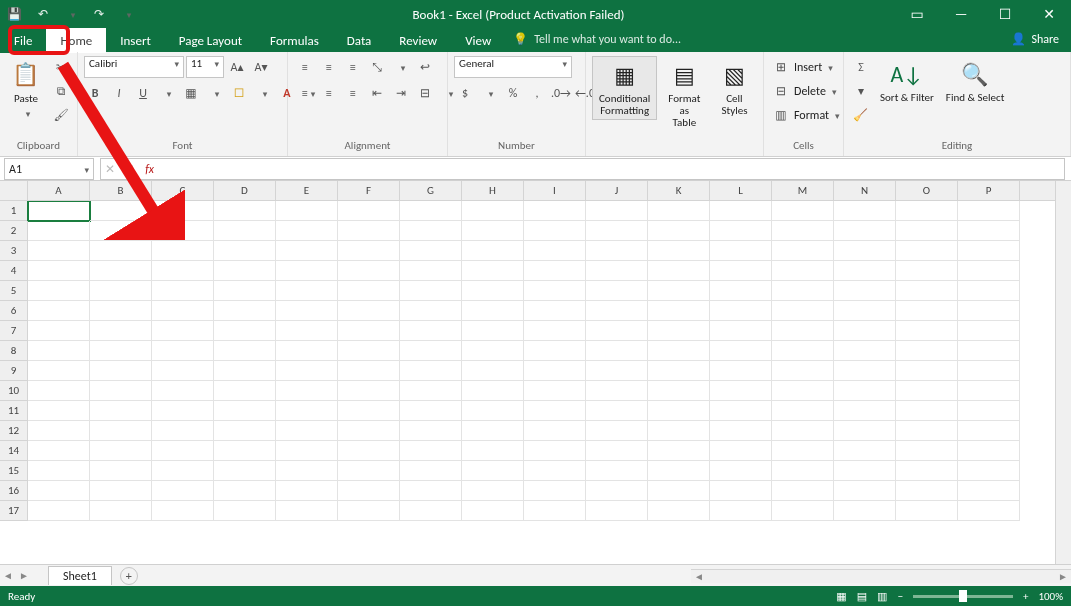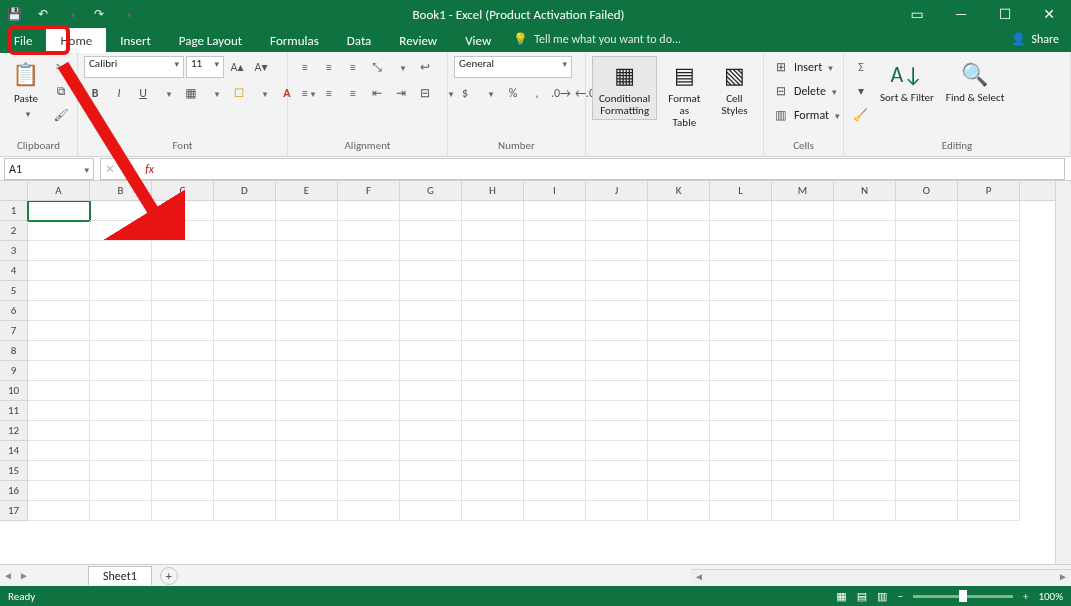--- a/index.html
+++ b/index.html
@@ -34,21 +34,21 @@
 .grid-wrap { position: relative; height: calc(606px - 28px - 24px - 105px - 24px - 22px - 20px); overflow:hidden; display:flex; flex-direction:column; }
 .colhdrs { display:flex; height:20px; background:#efefef; border-bottom:1px solid #d4d4d4; }
 .corner { width:28px; border-right:1px solid #d4d4d4; background:#efefef; }
 .ch { width:62px; border-right:1px solid #d4d4d4; text-align:center; font-size:11px; color:#444; line-height:20px; }
 .rows { flex:1; overflow:hidden; }
 .r { display:flex; height:20px; }
 .rh { width:28px; background:#efefef; border-right:1px solid #d4d4d4; border-bottom:1px solid #d4d4d4; text-align:center; font-size:11px; color:#444; line-height:20px; }
 .c { width:62px; border-right:1px solid #e3e3e3; border-bottom:1px solid #e3e3e3; }
 .c.sel-cell { outline:2px solid #1a7e3f; outline-offset:-1px; }
 .sheetbar { height:22px; border-top:1px solid #d0d0d0; background:#f3f3f3; display:flex; align-items:center; }
-.sheet-tab { background:#fff; border:1px solid #c5c5c5; border-bottom:none; padding:2px 14px; font-size:12px; margin-left:56px; }
+.sheet-tab { background:#fff; border:1px solid #c5c5c5; border-bottom:none; padding:2px 14px; font-size:12px; margin-left:16px; }
 .add-sheet { width:18px; height:18px; border:1px solid #c5c5c5; border-radius:50%; display:flex; align-items:center; justify-content:center; margin-left:8px; font-size:12px; color:#555; }
 .status { height:20px; background:#0e7241; color:#fff; display:flex; align-items:center; padding:0 8px; font-size:11px; }
 .status .right { margin-left:auto; display:flex; align-items:center; gap:10px; }
 .zoom-track { width:100px; height:3px; background:#7db694; position:relative; }
 .zoom-thumb { width:8px; height:12px; background:#fff; position:absolute; top:-5px; left:46px; }
 .highlight-file { position:absolute; top:25px; left:8px; width:62px; height:30px; border:4px solid #e81414; border-radius:6px; pointer-events:none; }
 .arrow { position:absolute; top:50px; left:45px; width:140px; height:190px; pointer-events:none; }
 .scrollbar-v { position:absolute; right:0; top:0; bottom:0; width:16px; background:#f0f0f0; border-left:1px solid #d4d4d4; }
 .scrollbar-h { height:14px; background:#f0f0f0; border-top:1px solid #d4d4d4; margin-left:auto; width:380px; display:flex; align-items:center; }
 .sheetbar-inner { display:flex; align-items:center; flex:1; }

